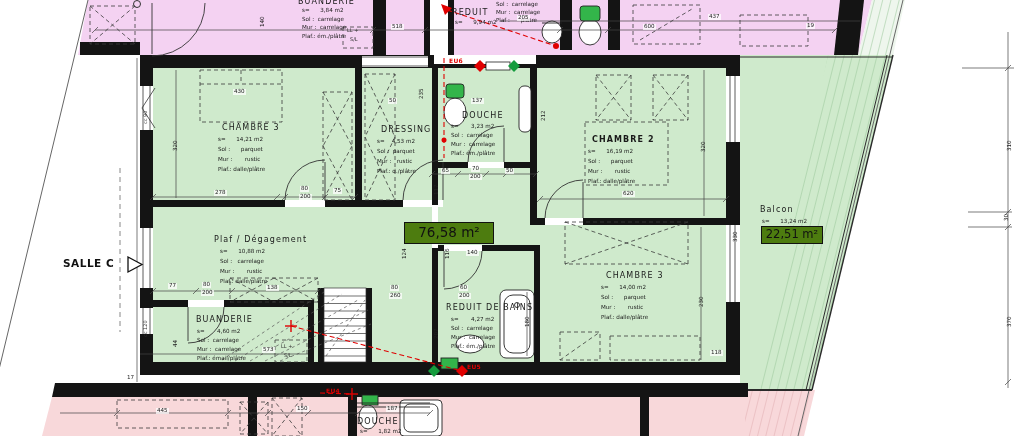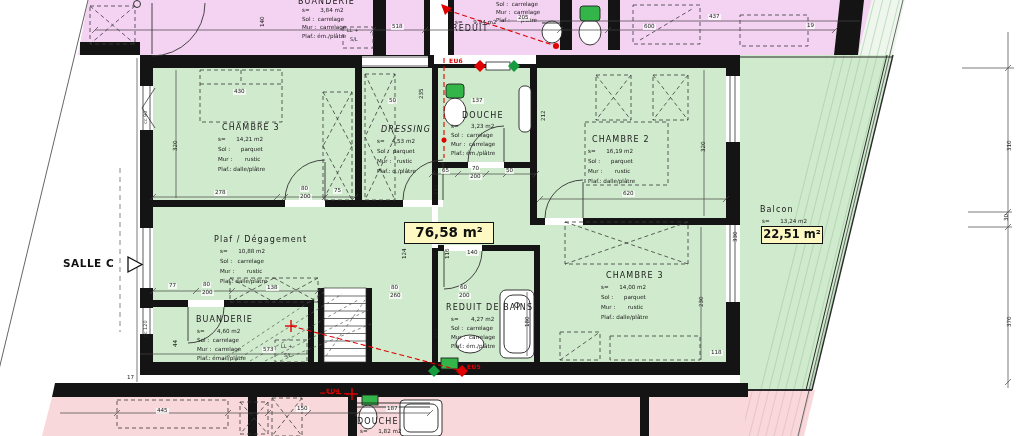--- a/index.html
+++ b/index.html
@@ -7,21 +7,21 @@
           font-family:"DejaVu Sans",sans-serif;}
   .canvas svg{position:absolute;left:0;top:0;}
   #overlay{position:absolute;left:0;top:0;width:1024px;height:436px;}
   .dim{position:absolute;font-size:5.6px;line-height:1;color:#222;background:rgba(255,255,255,.72);
        padding:0 1px;white-space:pre;}
   .rot{transform:rotate(-90deg);transform-origin:0 0;background:none;}
   .grey{font-size:5px;color:#333;background:none;}
   .red{color:#e00000;background:none;font-size:6px;font-weight:bold;letter-spacing:.3px;}
   .roomname{position:absolute;font-size:8px;letter-spacing:1.1px;line-height:1;color:#1a1a1a;white-space:pre;}
   .roomline{position:absolute;font-size:5.6px;line-height:1;color:#1a1a1a;white-space:pre;}
-  .areabox{position:absolute;border:1.6px solid #111;background:#fef9c3;font-weight:bold;color:#111;
+  .areabox{position:absolute;border:1.6px solid #111;background:#4d7c0f;font-weight:normal;color:#111;
            display:flex;align-items:center;justify-content:center;line-height:1;}
   #mainArea{left:404px;top:222px;width:88px;height:20px;font-size:13.5px;}
   #balcArea{left:761px;top:226px;width:60px;height:16px;font-size:11.5px;}
   #duplex{position:absolute;left:63px;top:257px;font-size:10.5px;font-weight:bold;
           letter-spacing:.5px;color:#111;}
 </style>
 </head>
 <body>
 
 <div class="canvas">
@@ -331,31 +331,31 @@
   <svg style="position:absolute;left:126px;top:256px" width="20" height="18">
     <polygon points="2,1 16,8.5 2,16" fill="#fff" stroke="#111" stroke-width="1.3"></polygon>
   </svg>
   <div id="mainArea" class="areabox">76,58 m²</div>
   <div id="balcArea" class="areabox">22,51 m²</div>
 <span class="roomname" style="left: 222px; top: 124px;">CHAMBRE 3</span>
       <span class="roomline" style="left: 218px; top: 137px;">s=      14,21 m2</span>
       <span class="roomline" style="left: 218px; top: 147px;">Sol :      parquet</span>
       <span class="roomline" style="left: 218px; top: 157px;">Mur :       rustic</span>
       <span class="roomline" style="left: 218px; top: 167px;">Plaf.: dalle/plâtre</span>
-      <span class="roomname" style="left: 381px; top: 126px; font-style: italic;">DRESSING</span>
+      <span class="roomname" style="left: 381px; top: 126px;">DRESSING</span>
       <span class="roomline" style="left: 377px; top: 139px;">s=    4,53 m2</span>
       <span class="roomline" style="left: 377px; top: 149px;">Sol :  parquet</span>
       <span class="roomline" style="left: 377px; top: 159px;">Mur :   rustic</span>
       <span class="roomline" style="left: 377px; top: 169px;">Plaf.: d./plâtre</span>
       <span class="roomname" style="left: 462px; top: 112px;">DOUCHE</span>
       <span class="roomline" style="left: 451px; top: 124px;">s=       3,23 m2</span>
       <span class="roomline" style="left: 451px; top: 133px;">Sol :  carrelage</span>
       <span class="roomline" style="left: 451px; top: 142px;">Mur :  carrelage</span>
       <span class="roomline" style="left: 451px; top: 151px;">Plaf.: ém./plâtre</span>
-      <span class="roomname" style="left: 592px; top: 136px;">CHAMBRE 2</span>
+      <span class="roomname" style="left: 592px; top: 136px; font-weight: bold;">CHAMBRE 2</span>
       <span class="roomline" style="left: 588px; top: 149px;">s=      16,19 m2</span>
       <span class="roomline" style="left: 588px; top: 159px;">Sol :      parquet</span>
       <span class="roomline" style="left: 588px; top: 169px;">Mur :       rustic</span>
       <span class="roomline" style="left: 588px; top: 179px;">Plaf.: dalle/plâtre</span>
       <span class="roomname" style="left: 214px; top: 236px;">Plaf / Dégagement</span>
       <span class="roomline" style="left: 220px; top: 249px;">s=      10,88 m2</span>
       <span class="roomline" style="left: 220px; top: 259px;">Sol :   carrelage</span>
       <span class="roomline" style="left: 220px; top: 269px;">Mur :       rustic</span>
       <span class="roomline" style="left: 220px; top: 279px;">Plaf.: dalle/plâtre</span>
       <span class="roomname" style="left: 606px; top: 272px;">CHAMBRE 3</span>
@@ -373,21 +373,21 @@
       <span class="roomline" style="left: 197px; top: 338px;">Sol :  carrelage</span>
       <span class="roomline" style="left: 197px; top: 347px;">Mur :  carrelage</span>
       <span class="roomline" style="left: 197px; top: 356px;">Plaf.: émail/plâtre</span>
       <span class="roomname" style="left: 760px; top: 206px;">Balcon</span>
       <span class="roomline" style="left: 762px; top: 219px;">s=      13,24 m2</span>
       <span class="roomname" style="left: 298px; top: -2px;">BUANDERIE</span>
       <span class="roomline" style="left: 302px; top: 8px;">s=      3,84 m2</span>
       <span class="roomline" style="left: 302px; top: 16.5px;">Sol :  carrelage</span>
       <span class="roomline" style="left: 302px; top: 25px;">Mur :  carrelage</span>
       <span class="roomline" style="left: 302px; top: 33.5px;">Plaf.: ém./plâtre</span>
-      <span class="roomname" style="left: 452px; top: 9px; margin-top: 16px;">REDUIT</span>
+      <span class="roomname" style="left: 452px; top: 9px;">REDUIT</span>
       <span class="roomline" style="left: 455px; top: 20px;">s=      9,94 m2</span>
       <span class="roomline" style="left: 496px; top: 2px;">Sol :  carrelage</span>
       <span class="roomline" style="left: 496px; top: 10px;">Mur :  carrelage</span>
       <span class="roomline" style="left: 496px; top: 18px;">Plaf :      plâtre</span>
       <span class="roomname" style="left: 357px; top: 418px;">DOUCHE</span>
       <span class="roomline" style="left: 360px; top: 429px;">s=      1,82 m2</span>
       <span class="dim" style="left: 391px; top: 24px;">518</span>
       <span class="dim" style="left: 517px; top: 15px;">205</span>
       <span class="dim" style="left: 643px; top: 24px;">600</span>
       <span class="dim" style="left: 708px; top: 14px;">437</span>

